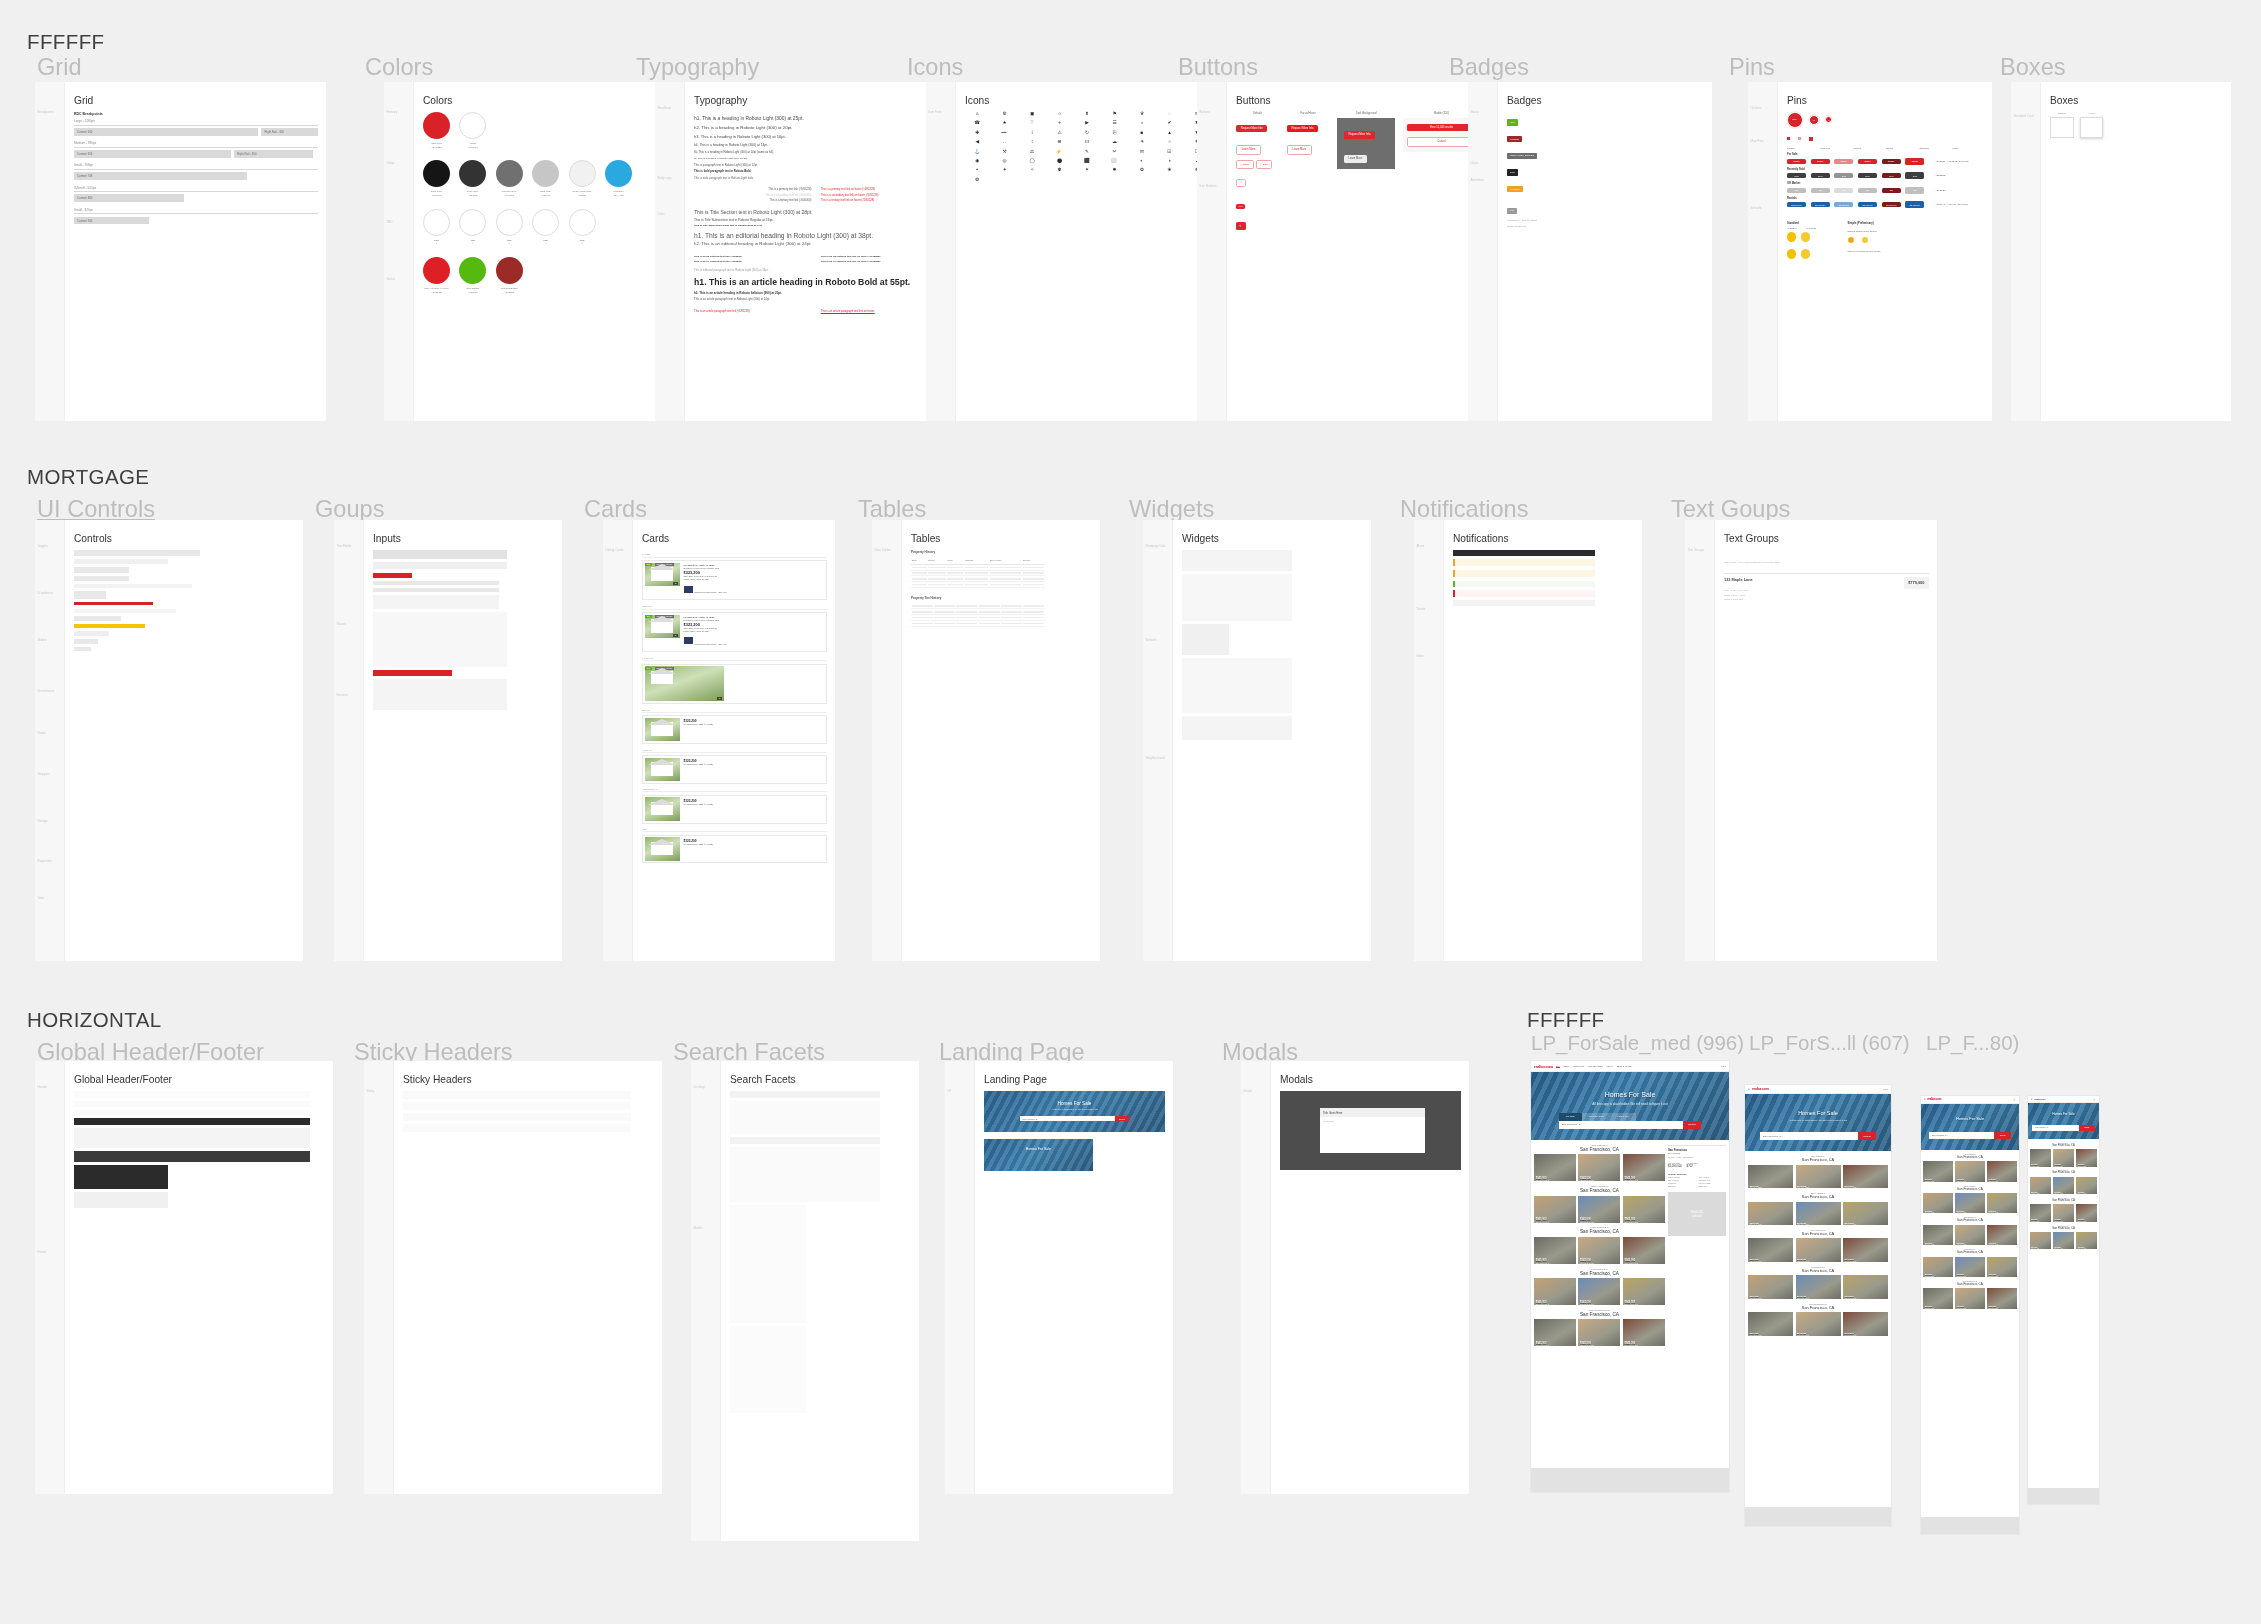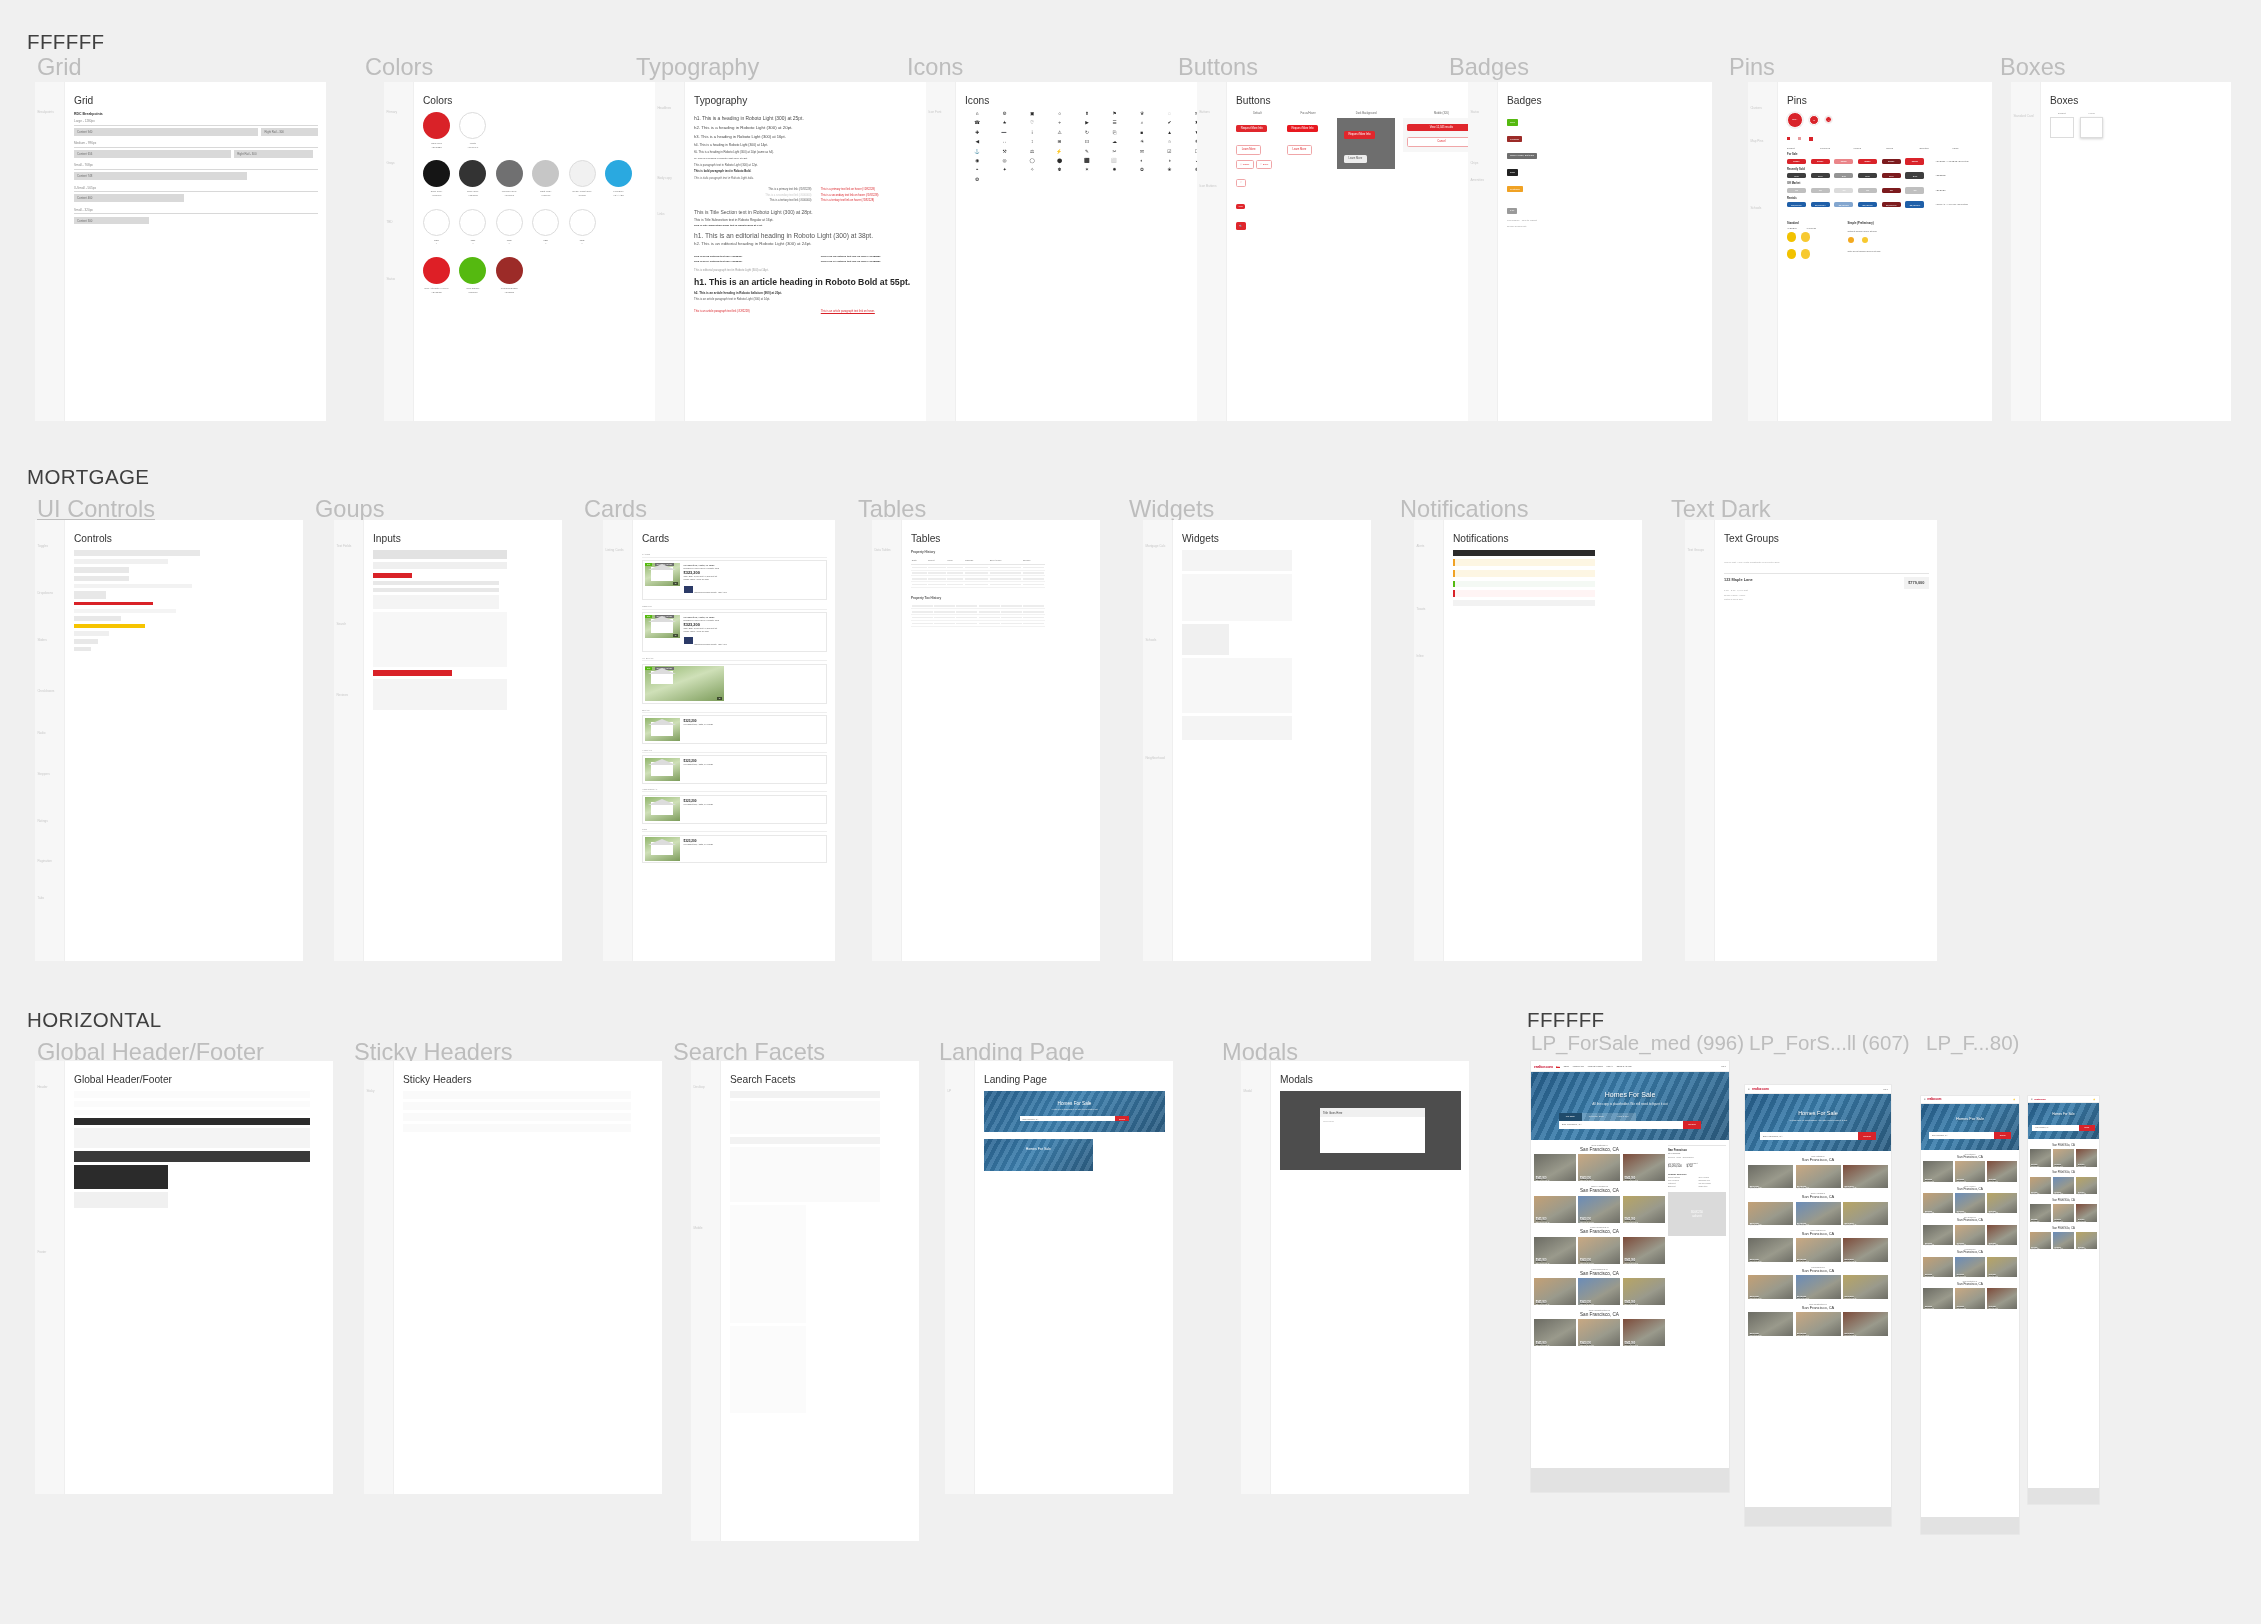--- a/index.html
+++ b/index.html
@@ -665,21 +665,21 @@
       </div>
     </div>
   </div>
 
   <div class="group-label" style="left:37px;top:496px;text-decoration:underline;">UI Controls</div>
   <div class="group-label" style="left:315px;top:496px;">Goups</div>
   <div class="group-label" style="left:584px;top:496px;">Cards</div>
   <div class="group-label" style="left:858px;top:496px;">Tables</div>
   <div class="group-label" style="left:1129px;top:496px;">Widgets</div>
   <div class="group-label" style="left:1400px;top:496px;">Notifications</div>
-  <div class="group-label" style="left:1671px;top:496px;">Text Dark</div>
+  <div class="group-label" style="left:1671px;top:496px;">Text Goups</div>
 
   <div class="board" style="left:35px;top:520px;width:268px;height:441px;">
     <div class="gutter">
       <div class="gl" style="top:23.6px;">Toggles</div>
       <div class="gl" style="top:71px;">Dropdowns</div>
       <div class="gl" style="top:118px;">Sliders</div>
       <div class="gl" style="top:169px;">Checkboxes</div>
       <div class="gl" style="top:211px;">Radio</div>
       <div class="gl" style="top:252px;">Steppers</div>
       <div class="gl" style="top:299px;">Ratings</div>

